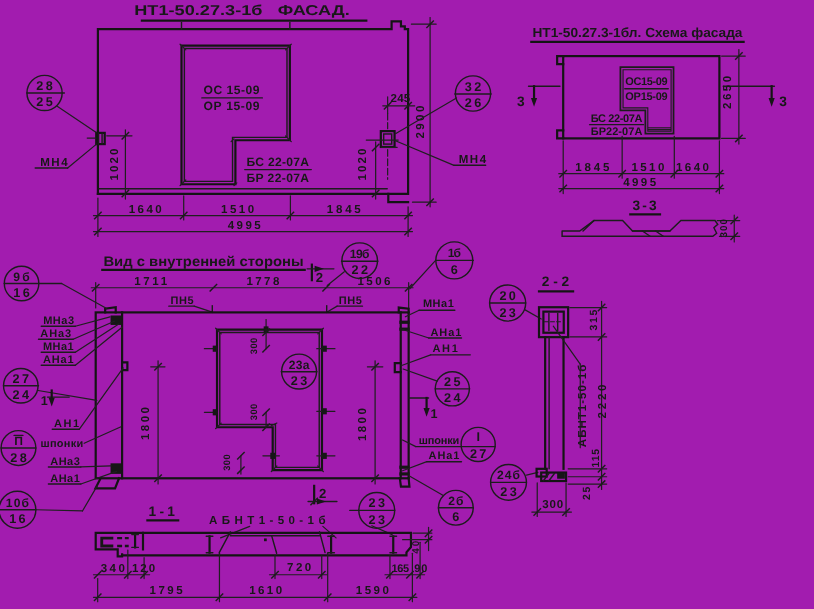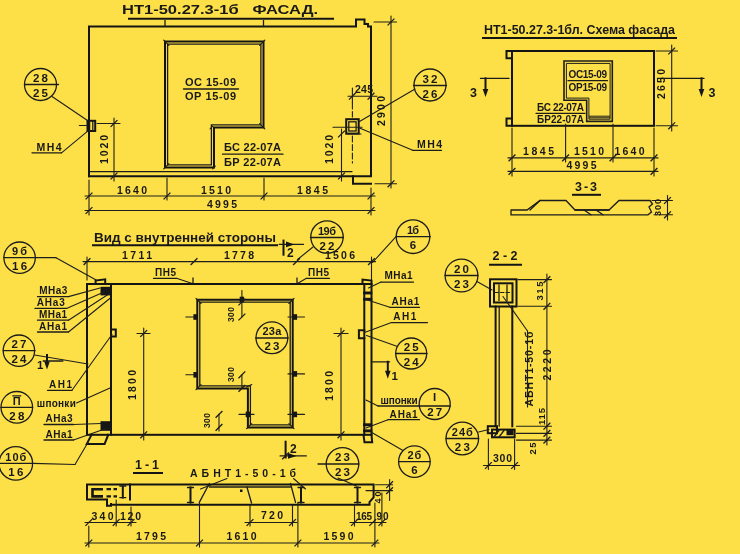--- a/index.html
+++ b/index.html
@@ -1,16 +1,16 @@
 <!DOCTYPE html>
 <html><head>
 <meta charset="utf-8">
 <style>
 html,body{margin:0;padding:0;background:#ffffff;}
-#sheet{width:740px;height:554px;background:#fde047;position:relative;overflow:hidden;}
+#sheet{width:740px;height:554px;background:#a21caf;position:relative;overflow:hidden;}
 svg{font-family:"Liberation Sans",sans-serif;}
 text{fill:#181818;font-weight:bold;}
 .ln{stroke:#1c1c1c;fill:none;stroke-width:1.3;stroke-linecap:round;}
 .lt{stroke:#1f1f1f;fill:none;stroke-width:1.1;stroke-linecap:round;}
 .lh{stroke:#141414;fill:none;stroke-width:2.0;stroke-linecap:square;}
 .fb{fill:#161616;stroke:none;}
 </style>
 </head>
 <body>
 <div id="sheet">

